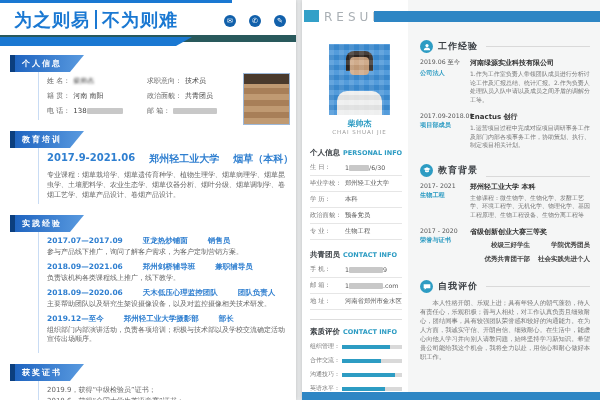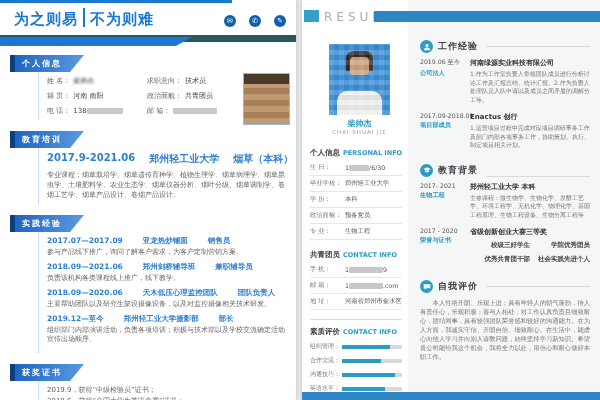--- a/index.html
+++ b/index.html
@@ -4,21 +4,21 @@
 <style>
   html,body{margin:0;padding:0;background:#d9dbdd;}
   .canvas{position:relative;width:600px;height:400px;background:#e7e9ea;overflow:hidden;
           font-family:"DejaVu Sans","Liberation Sans",sans-serif;}
   .page{position:absolute;top:0;background:#fff;box-shadow:0 0 4px rgba(0,0,0,.18);}
 
   
   .pl{left:0;width:296px;height:400px;}
   .pl-topstrip{position:absolute;top:0;left:0;width:232px;height:3px;background:#1a78d2;}
   .pl-header{position:absolute;top:8px;left:14px;display:flex;align-items:center;}
-  .pl-title{font-size:15px;font-weight:bold;color:#1a78d2;letter-spacing:1px;white-space:nowrap;}
+  .pl-title{font-size:18px;font-weight:bold;color:#1a78d2;letter-spacing:1px;white-space:nowrap;}
   .vline{display:inline-block;width:2px;height:19px;background:#1a78d2;margin:0 5px;vertical-align:-3px;}
   .pl-icons{position:absolute;top:15px;right:10px;display:flex;gap:13px;}
   .ic{width:12px;height:12px;border-radius:50%;background:#1160ab;color:#fff;font-size:7px;
       display:flex;align-items:center;justify-content:center;line-height:1;}
   .band-teal{position:absolute;top:35px;left:0;width:296px;height:7px;background:#29595c;}
   .band-blue{position:absolute;top:37px;left:0;width:192px;height:9px;background:#1a78d2;
              clip-path:polygon(0 0,100% 0,calc(100% - 16px) 100%,0 100%);}
   .pl-body{position:absolute;top:51px;left:10px;right:8px;}
   .ribbon{display:inline-block;background:linear-gradient(95deg,#1f64c0,#5a9be0);color:#fff;
           font-size:8px;font-weight:bold;letter-spacing:2px;padding:3px 22px 3px 7px;

